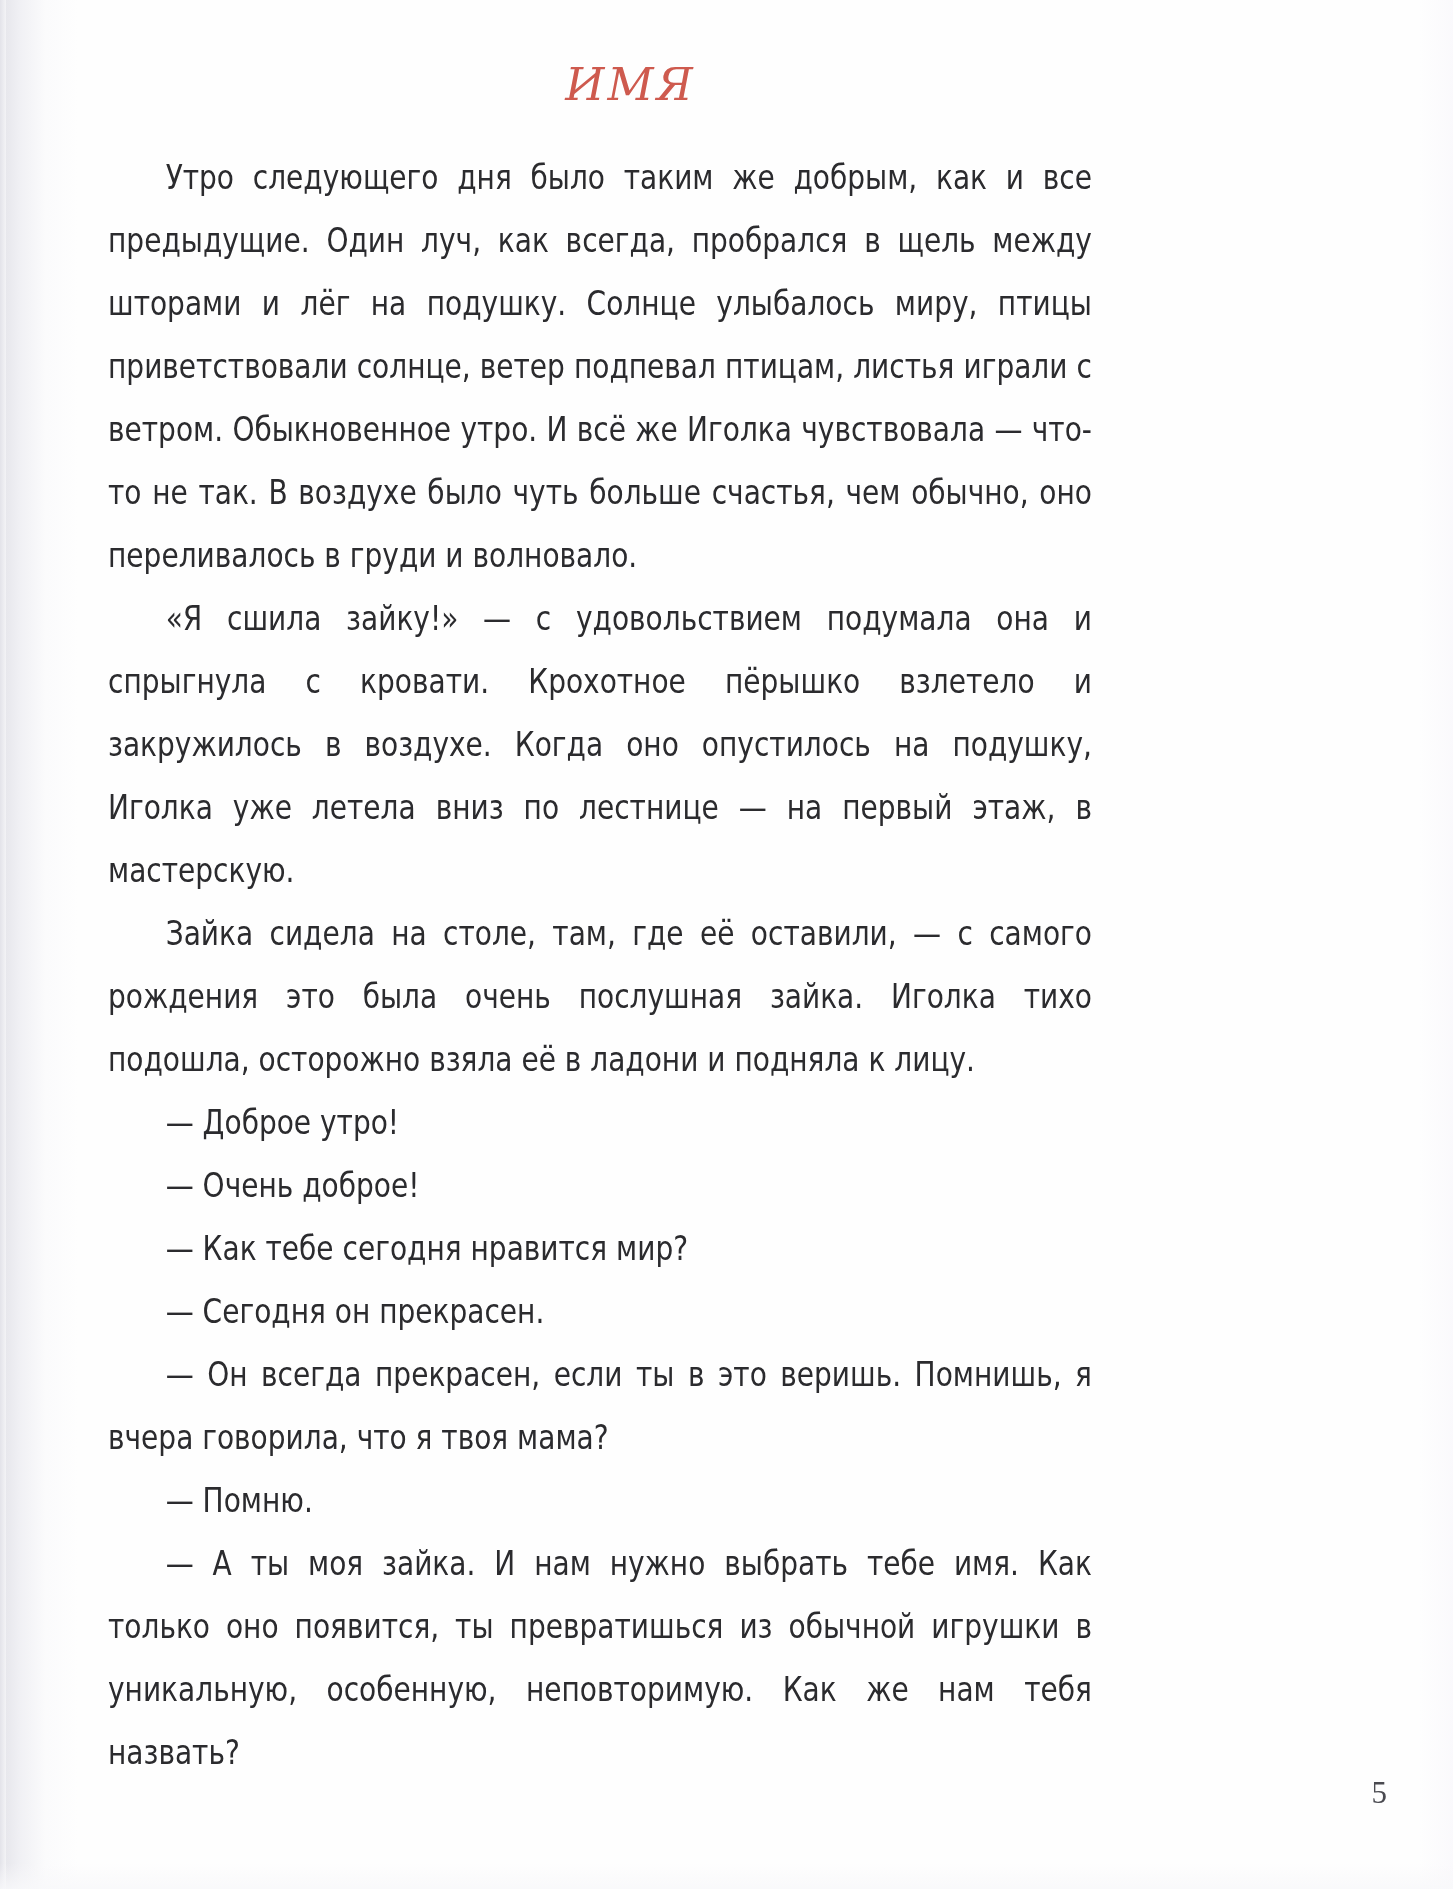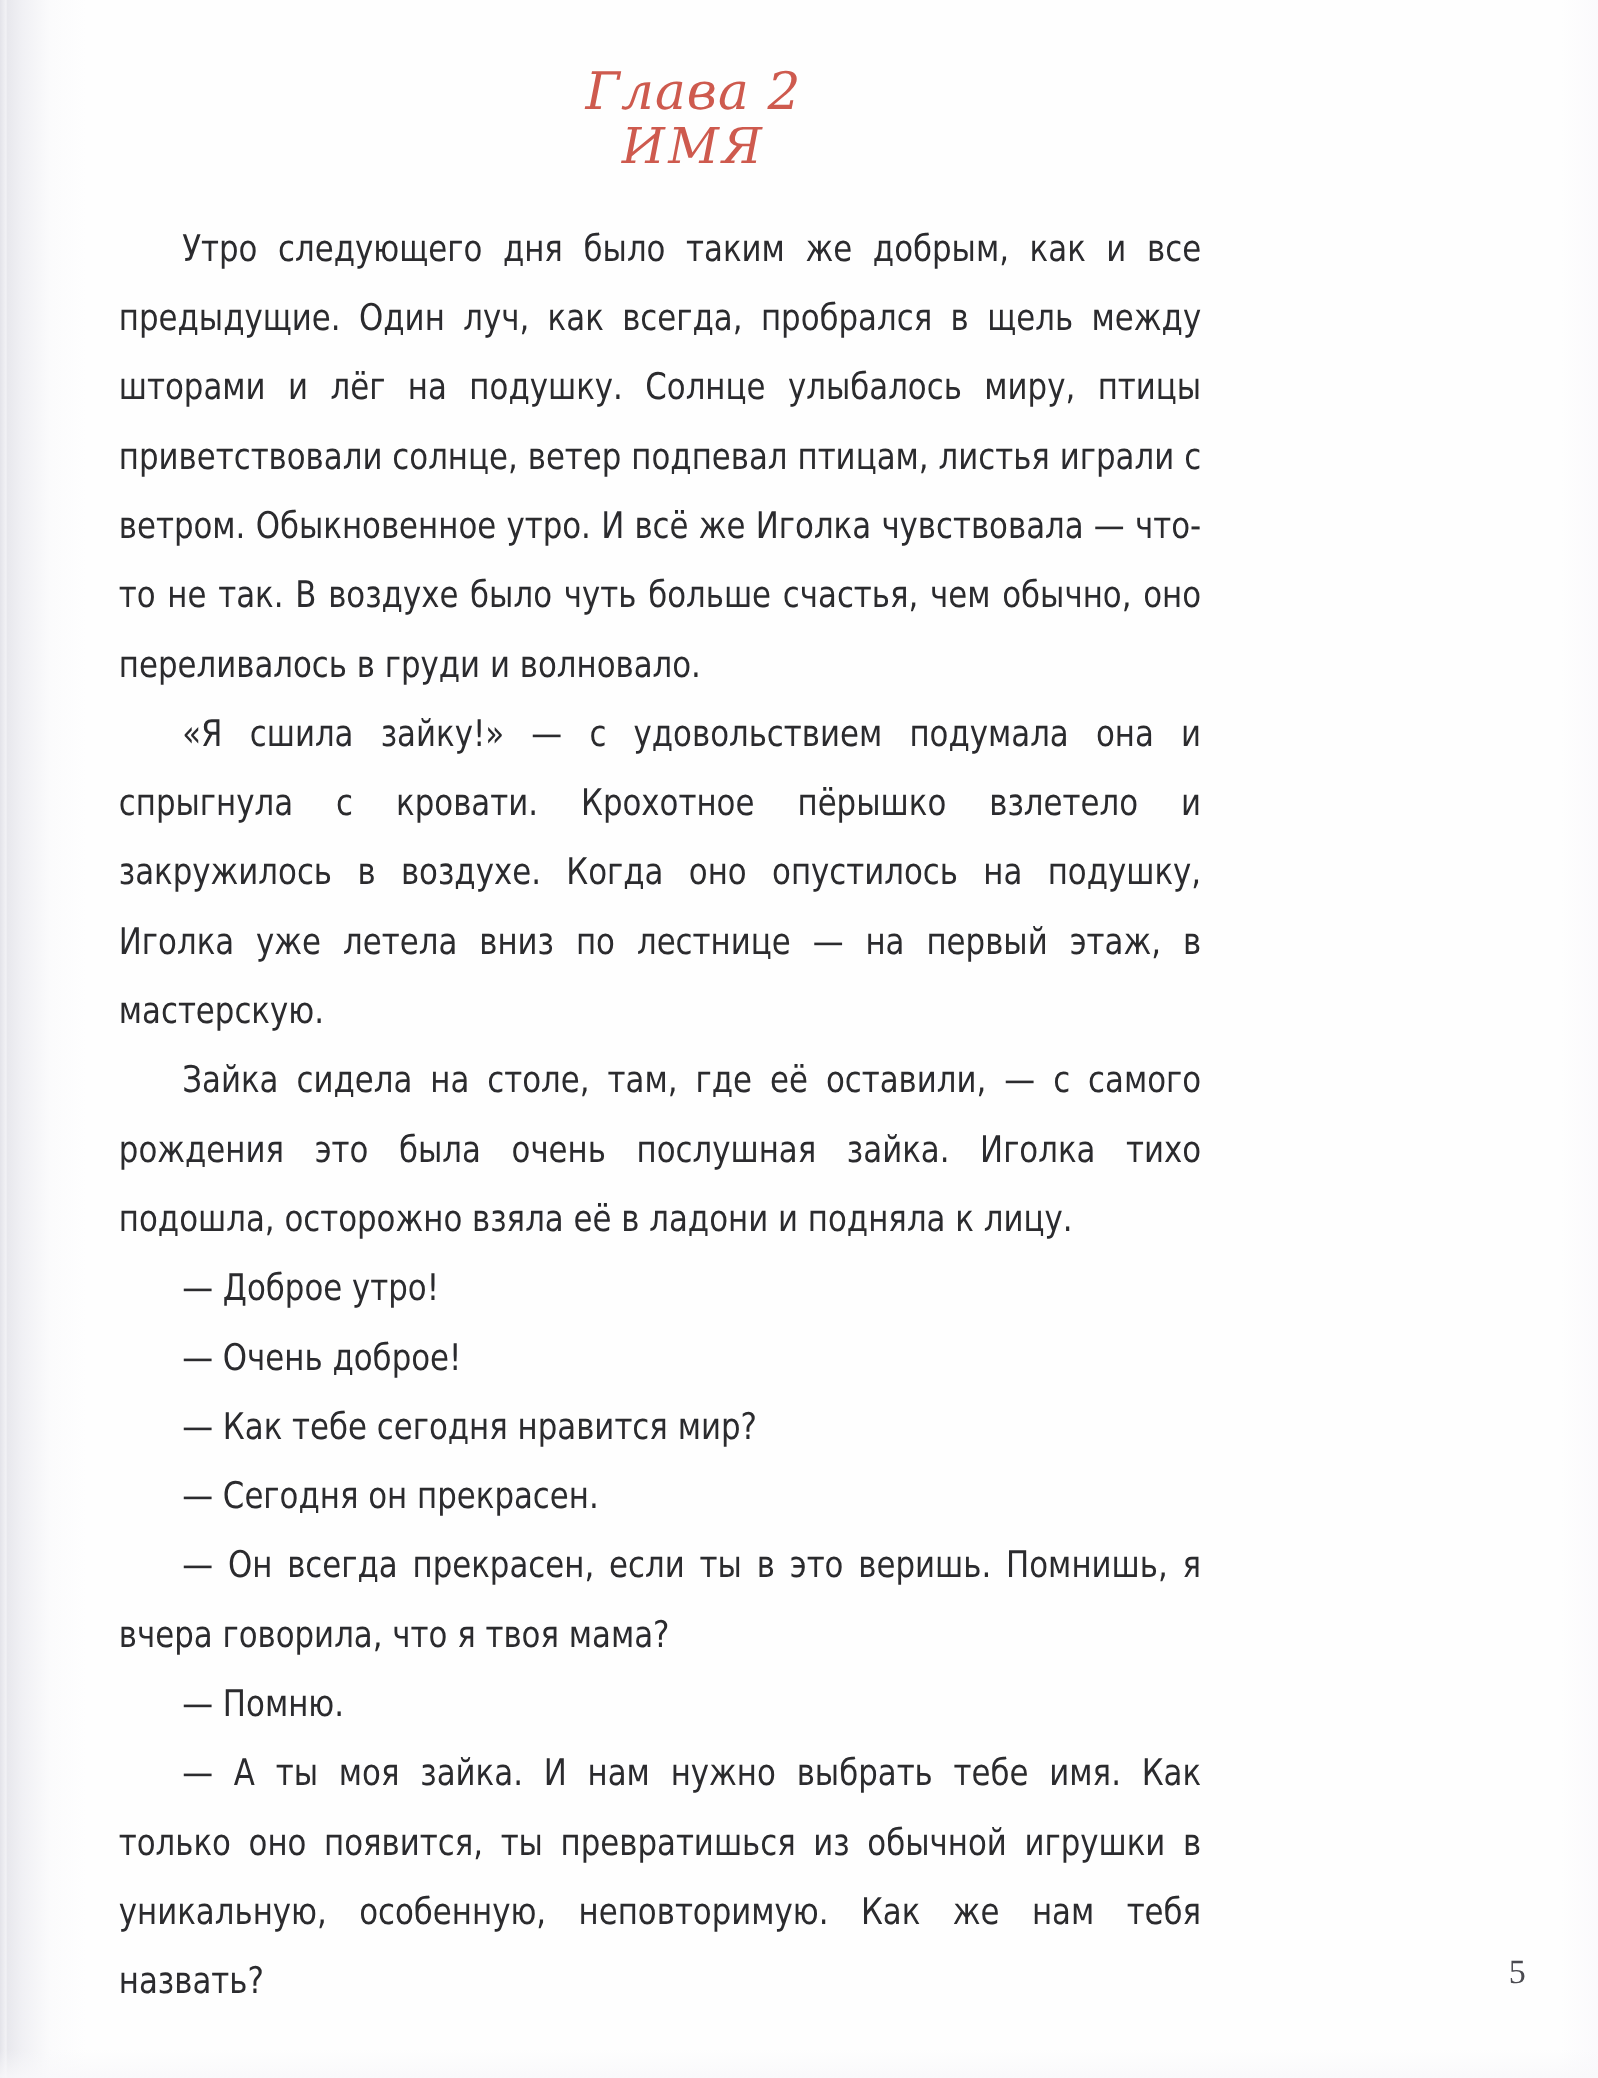--- a/index.html
+++ b/index.html
@@ -125,21 +125,20 @@
 <div id="page">
 
   <div class="gutter-left"></div>
   <div class="gutter-left-line"></div>
   <div class="edge-right"></div>
   <div class="edge-bottom"></div>
 
   <div id="content">
 
     <h1 class="chapter-head">
-      <span class="ch-line1">Глава 2</span>
       <span class="ch-line2">ИМЯ</span>
     </h1>
 
     <div class="body-text">
       <p>Утро следующего дня было таким же добрым, как и все предыдущие. Один луч, как всегда, пробрался в щель между шторами и лёг на подушку. Солнце улыбалось миру, птицы приветствовали солнце, ветер подпевал птицам, листья играли с ветром. Обыкновенное утро. И всё же Иголка чувствовала — что-то не так. В воздухе было чуть больше счастья, чем обычно, оно переливалось в груди и волновало.</p>
       <p>«Я сшила зайку!» — с удовольствием подумала она и спрыгнула с кровати. Крохотное пёрышко взлетело и закружилось в воздухе. Когда оно опустилось на подушку, Иголка уже летела вниз по лестнице — на первый этаж, в мастерскую.</p>
       <p>Зайка сидела на столе, там, где её оставили, — с самого рождения это была очень послушная зайка. Иголка тихо подошла, осторожно взяла её в ладони и подняла к лицу.</p>
       <p class="dlg">— Доброе утро!</p>
       <p class="dlg">— Очень доброе!</p>
       <p class="dlg">— Как тебе сегодня нравится мир?</p>

